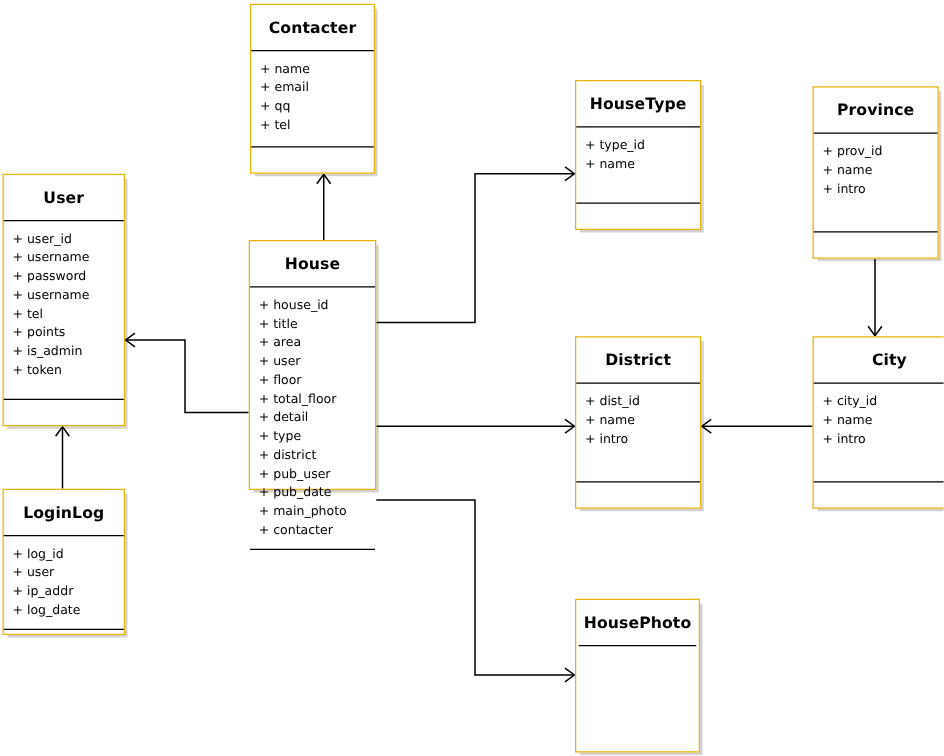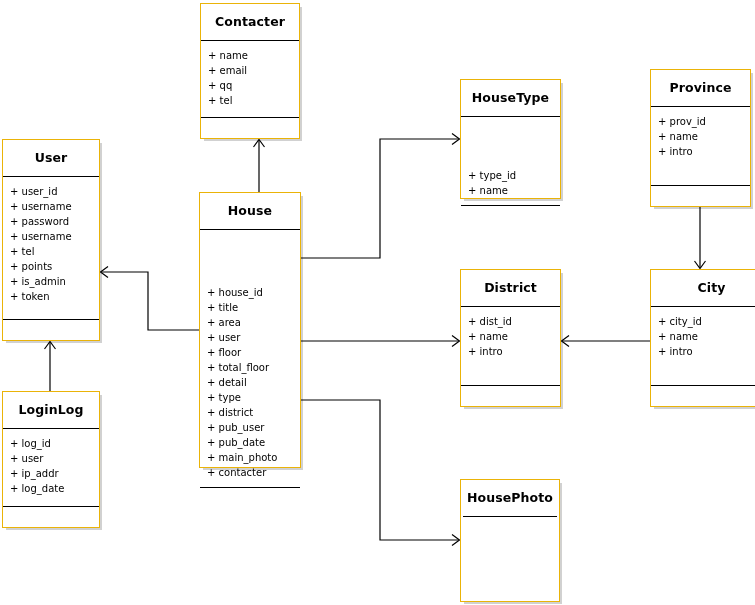--- a/index.html
+++ b/index.html
@@ -130,52 +130,52 @@
         <div class="uml-attr">+ password</div>
         <div class="uml-attr">+ username</div>
         <div class="uml-attr">+ tel</div>
         <div class="uml-attr">+ points</div>
         <div class="uml-attr">+ is_admin</div>
         <div class="uml-attr">+ token</div>
       </div>
     <div class="uml-ops"></div>
   </div>
 
-  <div class="uml-class" style="left: 199px; top: 192px; width: 102px; height: 276px; gap: 48px;">
+  <div class="uml-class" style="left: 199px; top: 192px; width: 102px; height: 200px;">
     <div class="uml-title">House</div>
     <div class="uml-attrs">
         <div class="uml-attr">+ house_id</div>
         <div class="uml-attr">+ title</div>
         <div class="uml-attr">+ area</div>
         <div class="uml-attr">+ user</div>
         <div class="uml-attr">+ floor</div>
         <div class="uml-attr">+ total_floor</div>
         <div class="uml-attr">+ detail</div>
         <div class="uml-attr">+ type</div>
         <div class="uml-attr">+ district</div>
         <div class="uml-attr">+ pub_user</div>
         <div class="uml-attr">+ pub_date</div>
         <div class="uml-attr">+ main_photo</div>
         <div class="uml-attr">+ contacter</div>
       </div>
     <div class="uml-ops"></div>
   </div>
 
-  <div class="uml-class" style="left: 2px; top: 391px; width: 98px; height: 137px;">
+  <div class="uml-class" style="left: 2px; top: 391px; width: 98px; height: 117px;">
     <div class="uml-title">LoginLog</div>
     <div class="uml-attrs">
         <div class="uml-attr">+ log_id</div>
         <div class="uml-attr">+ user</div>
         <div class="uml-attr">+ ip_addr</div>
         <div class="uml-attr">+ log_date</div>
       </div>
     <div class="uml-ops"></div>
   </div>
 
-  <div class="uml-class" style="left: 460px; top: 79px; width: 101px; height: 120px; gap: 44px;">
+  <div class="uml-class" style="left: 460px; top: 64px; width: 101px; height: 120px;">
     <div class="uml-title">HouseType</div>
     <div class="uml-attrs">
         <div class="uml-attr">+ type_id</div>
         <div class="uml-attr">+ name</div>
       </div>
     <div class="uml-ops"></div>
   </div>
 
   <div class="uml-class" style="left: 650px; top: 69px; width: 101px; height: 138px;">
     <div class="uml-title">Province</div>

